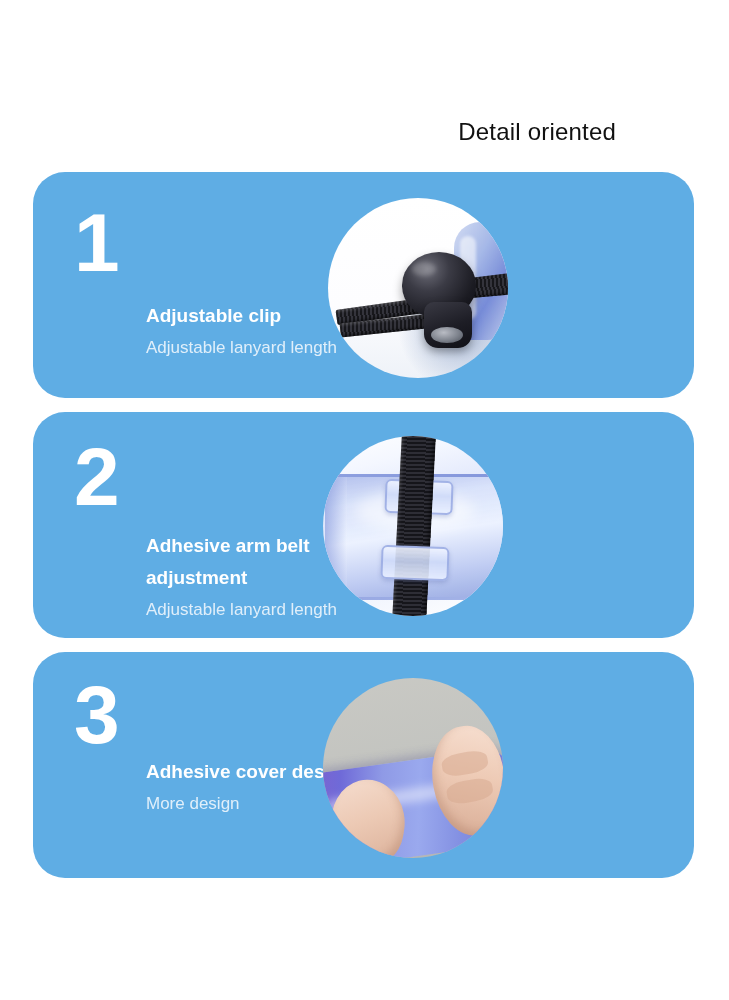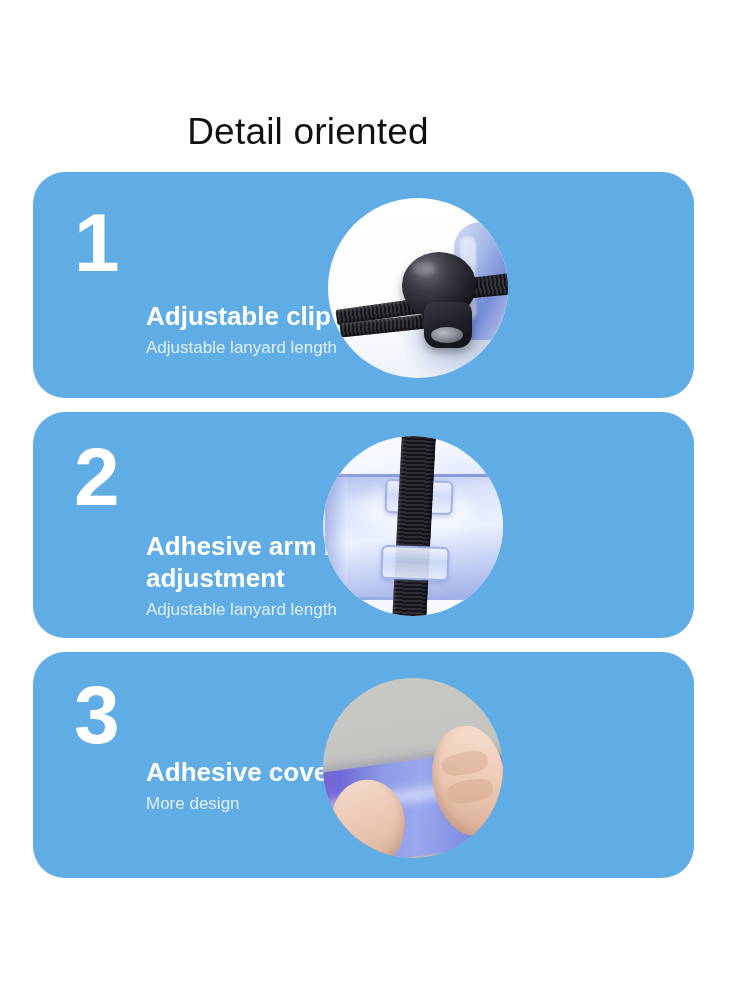--- a/index.html
+++ b/index.html
@@ -15,22 +15,22 @@
     font-family: "Liberation Sans", "DejaVu Sans", sans-serif;
     -webkit-font-smoothing: antialiased;
   }
 
   
   .page-title {
     position: absolute;
     top: 109px;
     left: 0;
     width: 616px;
-    text-align: center;
-    font-size: 37px;
+    text-align: right;
+    font-size: 24px;
     line-height: 46px;
     font-weight: 400;
     color: #111111;
     letter-spacing: 0.2px;
   }
 
   
   .cards {
     position: absolute;
     top: 172px;
@@ -59,21 +59,21 @@
     letter-spacing: -1px;
   }
 
   
   .card-text {
     position: absolute;
     left: 113px;
     width: 330px;
   }
   .card-title {
-    font-size: 26px;
+    font-size: 19px;
     line-height: 32px;
     font-weight: 700;
     color: #ffffff;
     margin: 0;
     white-space: pre-line;
   }
   .card-sub {
     font-size: 17px;
     line-height: 24px;
     font-weight: 400;

